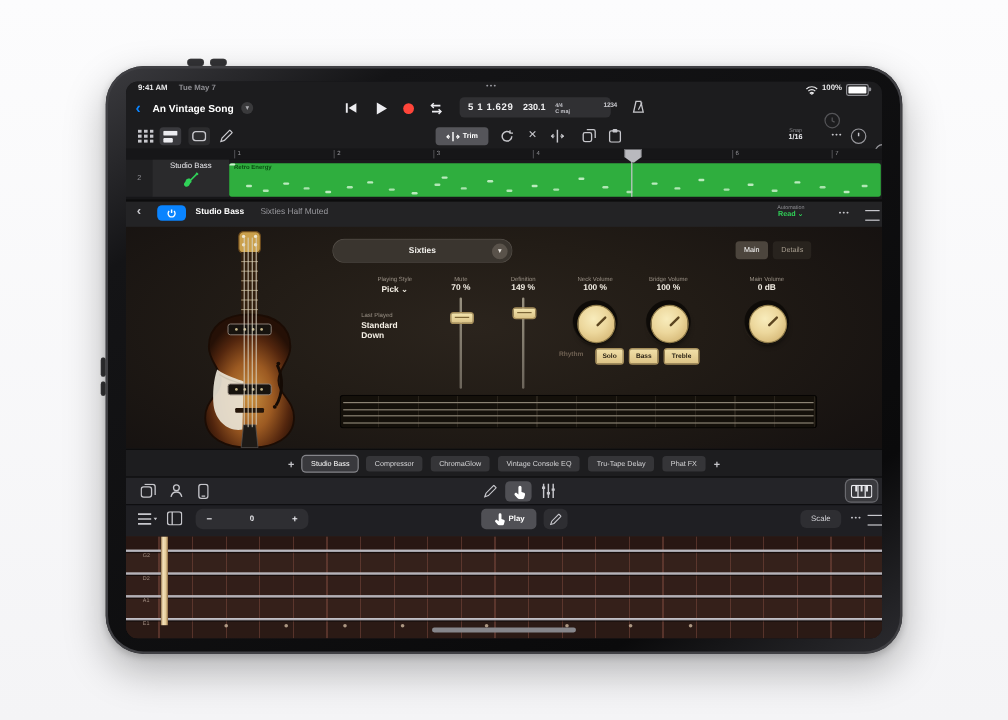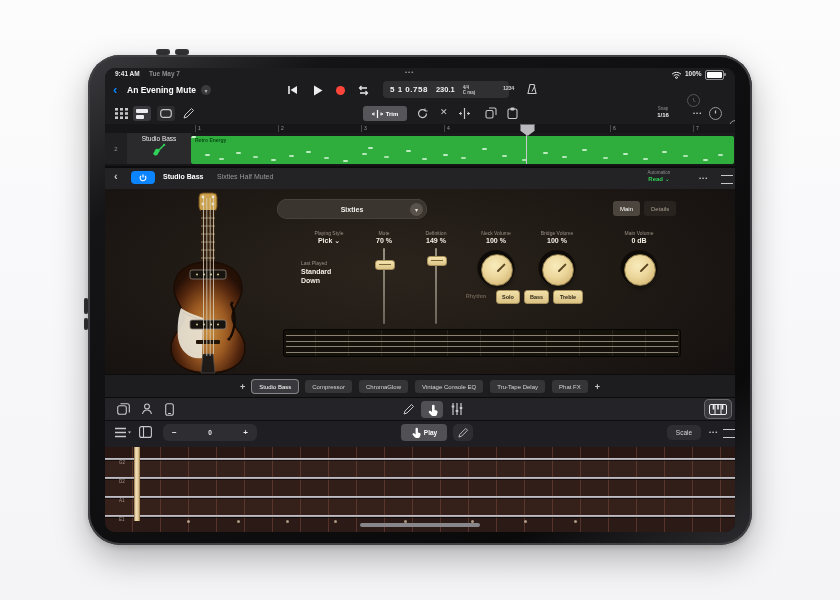--- a/index.html
+++ b/index.html
@@ -148,38 +148,38 @@
       <svg class="abs" style="left:566px;top:2.5px;" width="11" height="8" viewBox="0 0 11 8">
         <path d="M1 3.2 A6.3 6.3 0 0 1 10 3.2 M2.6 4.9 A4 4 0 0 1 8.4 4.9 M4.2 6.5 A1.9 1.9 0 0 1 6.8 6.5 L5.5 7.6 Z" stroke="#e8e8ea" stroke-width="1" fill="none"></path>
       </svg>
       <div class="abs statustxt" style="left:580px;top:2px;">100%</div>
       <div class="abs batt" style="left:600px;top:2px;">
           <i></i>
           <em></em>
         </div>
 
       <div class="abs" style="left:8px;top:14px;color:#0a84ff;font-size:13px;font-weight:bold;">‹</div>
-      <div class="abs songtitle" style="left:22px;top:17px;">An Evening Mute</div>
+      <div class="abs songtitle" style="left:22px;top:17px;">An Vintage Song</div>
       <div class="abs chev-badge" style="left:96px;top:17px;">▾</div>
 
       <svg class="abs" style="left:182px;top:17px;" width="11" height="10" viewBox="0 0 11 10">
         <path d="M2 1v8" stroke="#ececf0" stroke-width="1.6"></path>
           <path d="M10 1 3.5 5 10 9z" fill="#ececf0"></path>
       </svg>
       <svg class="abs" style="left:208px;top:16.5px;" width="10" height="11" viewBox="0 0 10 11">
         <path d="M1 .5 9.5 5.5 1 10.5z" fill="#ececf0"></path>
       </svg>
       <div class="abs" style="left:231px;top:17.5px;width:9px;height:9px;border-radius:50%;background:#ff453a;"></div>
       <svg class="abs" style="left:252px;top:16.5px;" width="13" height="11" viewBox="0 0 13 11">
         <path d="M3 3h7M3 8h7" stroke="#ececf0" stroke-width="1.4"></path>
         <path d="M4.5 1 2.5 3l2 2M8.5 6l2 2-2 2" stroke="#ececf0" stroke-width="1.2" fill="none"></path>
       </svg>
 
       <div class="abs lcd" style="left:278px;top:13px;width:112px;height:17px;">
-        <span class="pos">5 1 0.758</span>
+        <span class="pos">5 1 1.629</span>
         <span class="tempo">230.1</span>
         <span class="sig">
           <span>4/4</span>
           <span>C maj</span>
         </span>
       </div>
 
       <div class="abs" style="left:398px;top:17px;font-size:5.5px;font-weight:bold;color:#c7c7cc;letter-spacing:-.3px;">1234</div>
       <svg class="abs" style="left:421px;top:15px;" width="12" height="12" viewBox="0 0 12 12">
         <path d="M4 1.5h4l2 9H2z" stroke="#c7c7cc" stroke-width="1.1" fill="none"></path>

